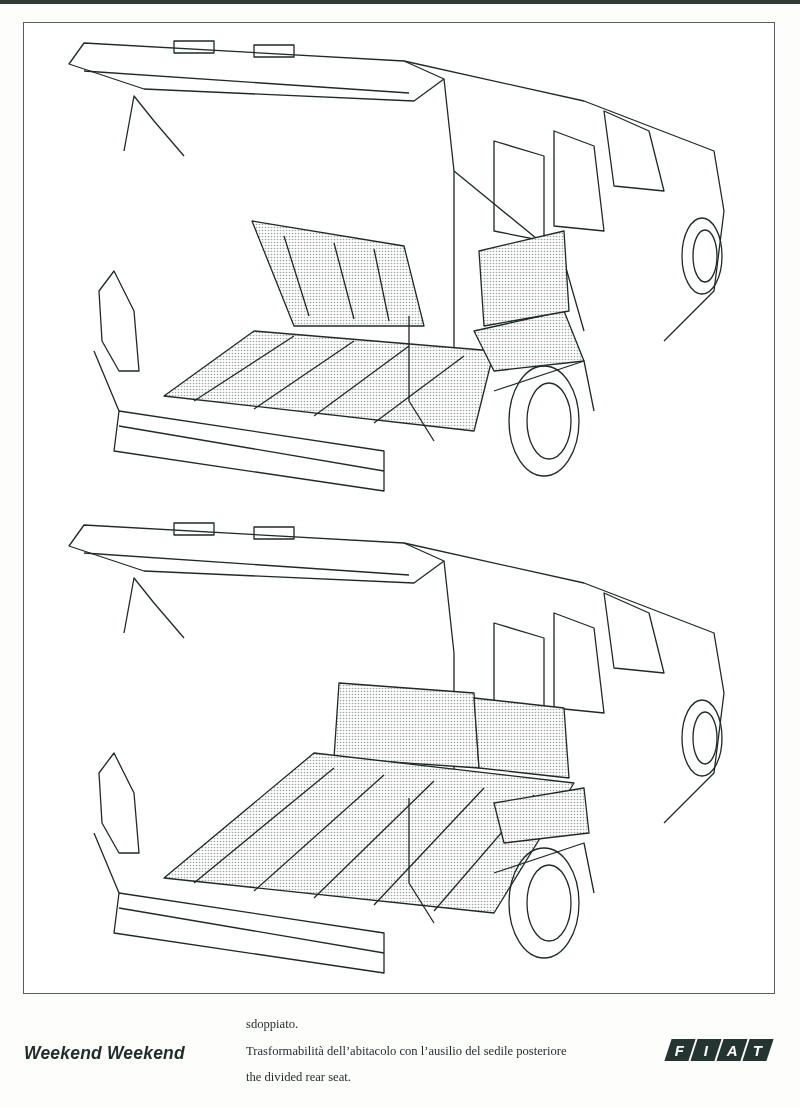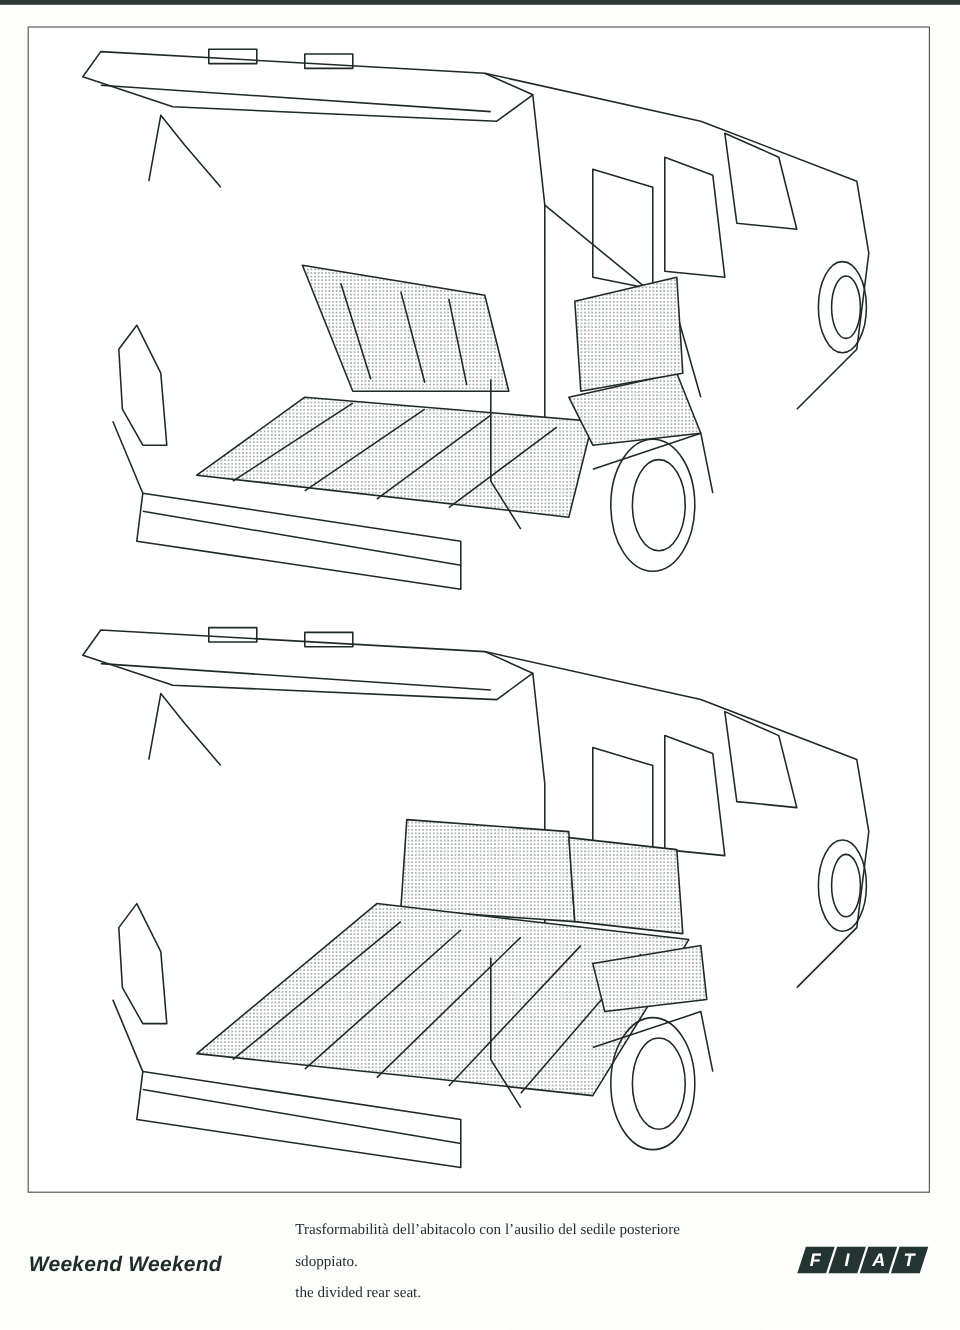--- a/index.html
+++ b/index.html
@@ -119,22 +119,22 @@
           <path d="M470 360 L560 330 L570 380"></path>
 
           <ellipse cx="678" cy="225" rx="20" ry="38"></ellipse>
           <ellipse cx="681" cy="225" rx="12" ry="26"></ellipse>
         </g>
       </svg>
     </div>
   </div>
 
   <div class="caption">
+    <div>sdoppiato.</div>
     <div>Trasformabilità dell’abitacolo con l’ausilio del sedile posteriore</div>
-    <div>sdoppiato.</div>
     <div>the divided rear seat.</div>
     
     
     
   </div>
 
   <div class="model-name">Weekend Weekend</div>
 
   <div class="brand-logo">
     <div class="letter">

